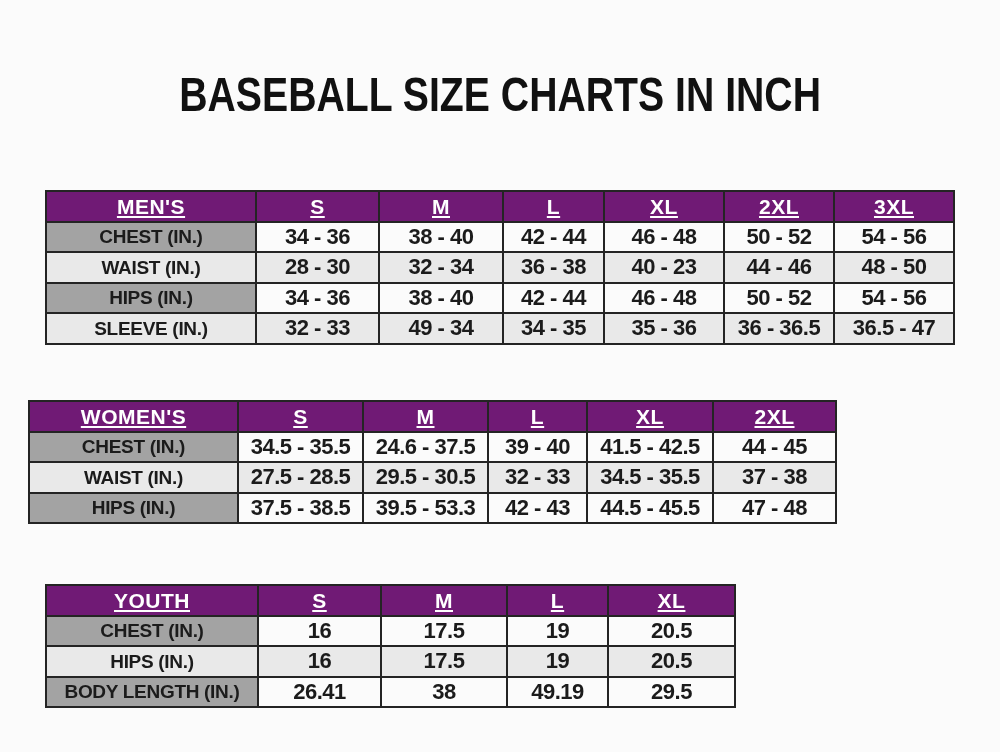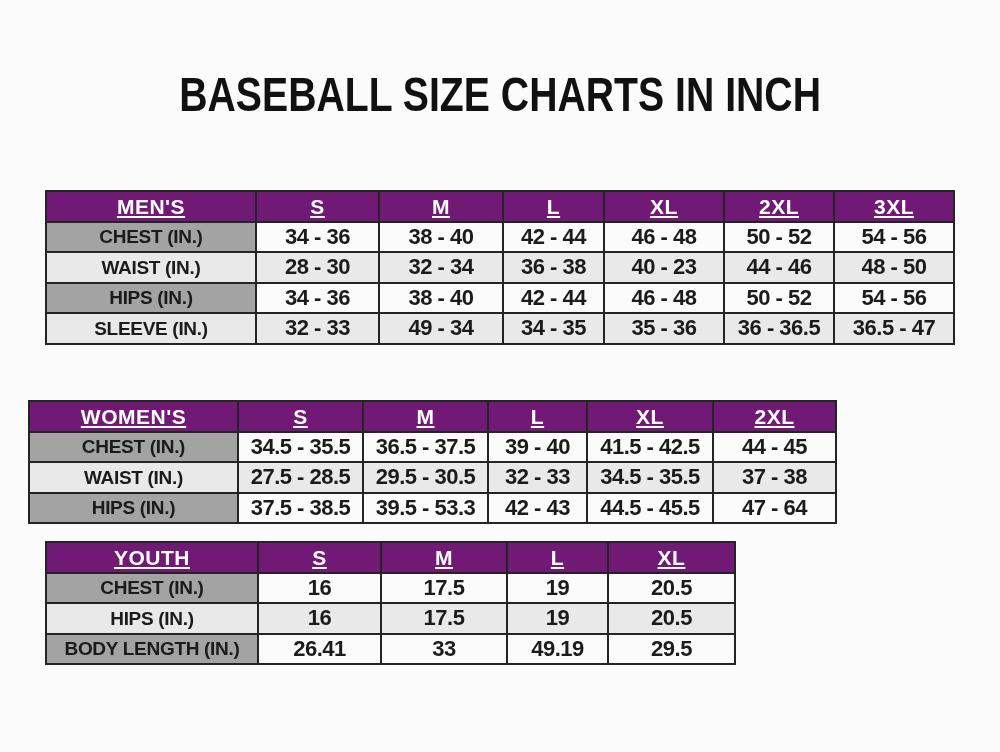--- a/index.html
+++ b/index.html
@@ -152,44 +152,44 @@
             <th>M</th>
             <th>L</th>
             <th>XL</th>
             <th>2XL</th>
           </tr>
         </thead>
         <tbody>
           <tr>
             <th class="rowlabel">CHEST (IN.)</th>
             <td>34.5 - 35.5</td>
-            <td>36.5 - 37.5</td>
+            <td>24.6 - 37.5</td>
             <td>39 - 40</td>
             <td>41.5 - 42.5</td>
             <td>44 - 45</td>
           </tr>
           <tr class="alt">
             <th class="rowlabel">WAIST (IN.)</th>
             <td>27.5 - 28.5</td>
             <td>29.5 - 30.5</td>
             <td>32 - 33</td>
             <td>34.5 - 35.5</td>
             <td>37 - 38</td>
           </tr>
           <tr>
             <th class="rowlabel">HIPS (IN.)</th>
             <td>37.5 - 38.5</td>
             <td>39.5 - 53.3</td>
             <td>42 - 43</td>
             <td>44.5 - 45.5</td>
-            <td>47 - 64</td>
+            <td>47 - 48</td>
           </tr>
         </tbody>
       </table>
-      <table class="size-table" style="left: 45px; top: 541px; width: 689px;">
+      <table class="size-table" style="left: 45px; top: 584px; width: 689px;">
         <colgroup>
           <col style="width: 212px;">
           <col style="width: 123px;">
           <col style="width: 126px;">
           <col style="width: 101px;">
           <col style="width: 127px;">
         </colgroup>
         <thead>
           <tr>
             <th>YOUTH</th>
@@ -210,20 +210,20 @@
           <tr class="alt">
             <th class="rowlabel">HIPS (IN.)</th>
             <td>16</td>
             <td>17.5</td>
             <td>19</td>
             <td>20.5</td>
           </tr>
           <tr>
             <th class="rowlabel">BODY LENGTH (IN.)</th>
             <td>26.41</td>
-            <td>33</td>
+            <td>38</td>
             <td>49.19</td>
             <td>29.5</td>
           </tr>
         </tbody>
       </table>
     </div>
 </div>
 
 </body></html>

